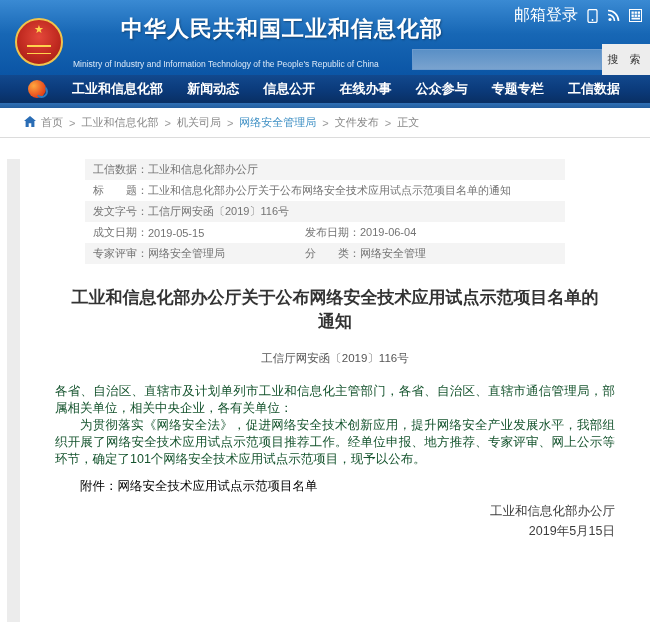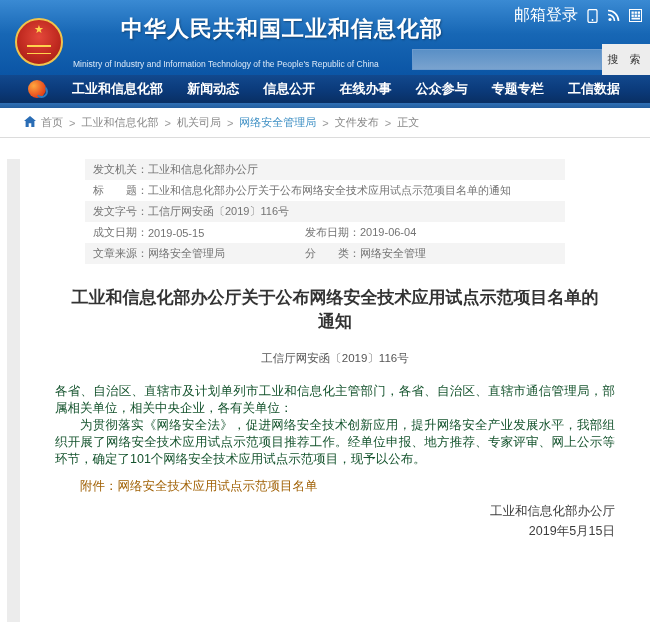--- a/index.html
+++ b/index.html
@@ -45,21 +45,21 @@
   .meta-row { display:flex; align-items:center; height:21px; padding-left:8px; }
   .meta-row.alt { background:#f4f4f4; }
   .meta-cell2 { margin-left:auto; width:260px; }
   .meta-label { white-space:pre; }
 
   .article-title { margin:22px auto 0; width:540px; text-align:center; font-size:17px; font-weight:bold; color:#333; line-height:24px; }
   .doc-number { margin-top:17px; text-align:center; font-size:11.5px; color:#555; }
 
   .article-body { margin:17px 35px 0 35px; font-size:12.5px; color:#14532d; line-height:17px; text-align:justify; }
   .article-body p.indent { text-indent:2em; }
-  .attachment { margin:10px 35px 0 35px; font-size:12.5px; color:#a16207; text-indent:2em; }
+  .attachment { margin:10px 35px 0 35px; font-size:12.5px; color:#000000; text-indent:2em; }
   .sign-block { margin:6px 35px 0 0; text-align:right; font-size:12.5px; color:#3d3d3d; line-height:20px; }
 </style>
 </head>
 <body>
 
 <div class="banner">
   <div class="topbar">
     <span class="txt">邮箱登录</span>
     <span>
         <svg width="11" height="14" viewBox="0 0 11 14">
@@ -135,38 +135,38 @@
   <span class="crumb-sep">&gt;</span>
   <span class="crumb">正文</span>
 </div>
 
 <div class="main">
   <div class="gray-strip"></div>
   <div class="content">
 
     <div class="meta-table">
       <div class="meta-row alt">
-        <span class="meta-label">发文机关：</span>
+        <span class="meta-label">工信数据：</span>
           <span>工业和信息化部办公厅</span>
       </div>
       <div class="meta-row">
         <span class="meta-label">标　　题：</span>
           <span>工业和信息化部办公厅关于公布网络安全技术应用试点示范项目名单的通知</span>
       </div>
       <div class="meta-row alt">
         <span class="meta-label">发文字号：</span>
           <span>工信厅网安函〔2019〕116号</span>
       </div>
       <div class="meta-row">
         <span class="meta-label">成文日期：</span>
           <span>2019-05-15</span>
         <span class="meta-cell2"><span class="meta-label">发布日期：</span><span>2019-06-04</span></span>
       </div>
       <div class="meta-row alt">
-        <span class="meta-label">文章来源：</span>
+        <span class="meta-label">专家评审：</span>
           <span>网络安全管理局</span>
         <span class="meta-cell2"><span class="meta-label">分　　类：</span><span>网络安全管理</span></span>
       </div>
     </div>
 
     <div class="article-title">工业和信息化部办公厅关于公布网络安全技术应用试点示范项目名单的通知</div>
     <div class="doc-number">工信厅网安函〔2019〕116号</div>
 
     <div class="article-body">
       <p>各省、自治区、直辖市及计划单列市工业和信息化主管部门，各省、自治区、直辖市通信管理局，部属相关单位，相关中央企业，各有关单位：</p>

